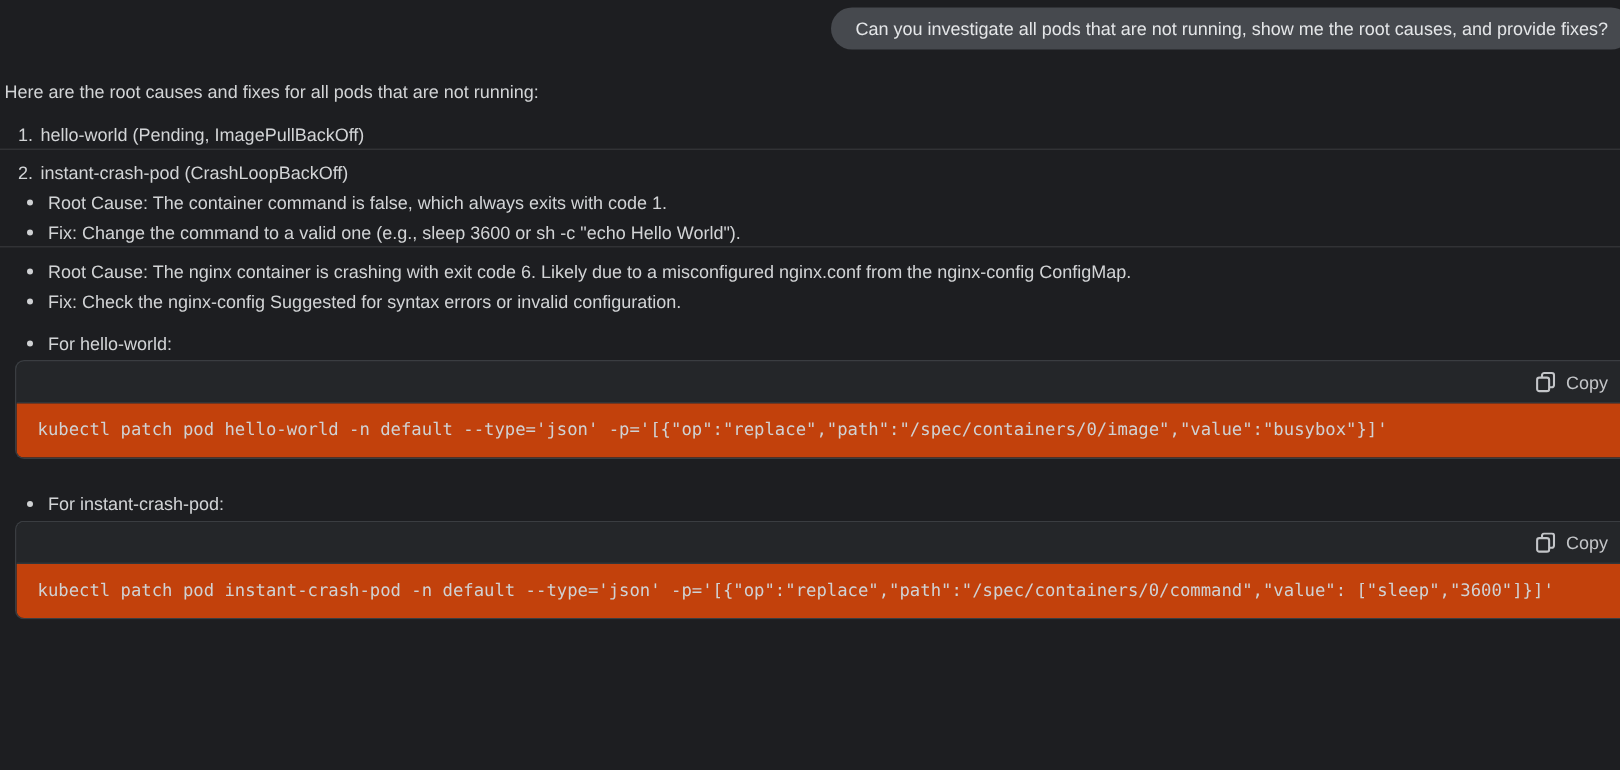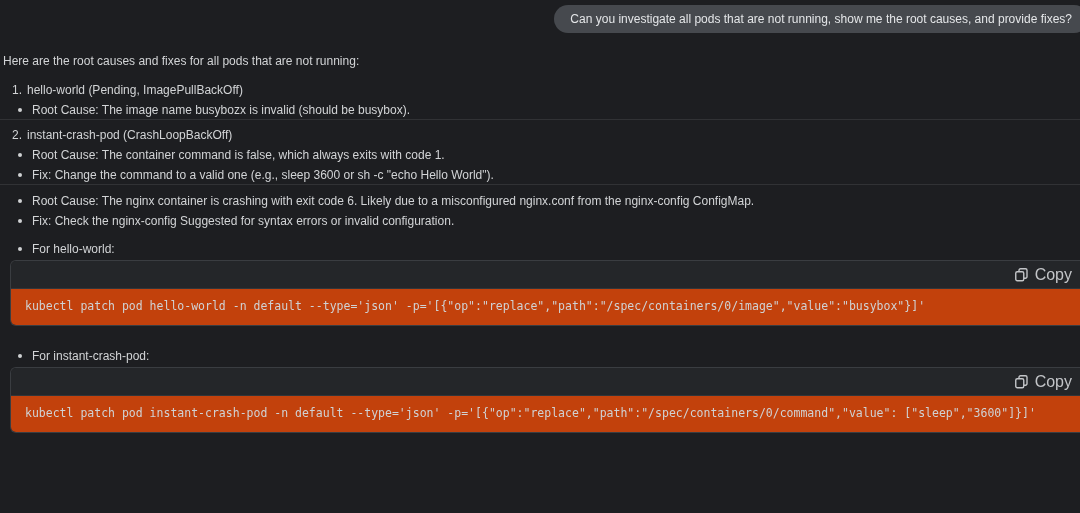--- a/index.html
+++ b/index.html
@@ -40,21 +40,21 @@
   }
   .code-header {
     height:28px; background:#242629;
     border-bottom:1px solid #323539;
     display:flex; align-items:center; justify-content:flex-end;
     padding-right:8px;
   }
   .copy-btn {
     display:flex; align-items:center; gap:7px;
     background:none; border:none; cursor:pointer;
-    color:#c3c5c8; font-family:"Liberation Sans", sans-serif; font-size:16px;
+    color:#c3c5c8; font-family:"Liberation Sans", sans-serif; font-size:12px;
   }
   .copy-icon { display:block; }
   .code-body {
     background:#c2410c; padding:10px 12px 12px 14px;
     font-family:"DejaVu Sans Mono","Liberation Mono",monospace;
     font-size:11.5px; color:#d0d2d4; white-space:pre; overflow:hidden;
   }
   .nginx-note { margin-top:7px; }
 </style>
 </head>
@@ -64,24 +64,20 @@
   <div class="bubble">Can you investigate all pods that are not running, show me the root causes, and provide fixes?</div>
 </div>
 
 <div class="msg">
 
   <p class="p-intro">Here are the root causes and fixes for all pods that are not running:</p>
 
   <div class="pod-item">
     <div class="pod-title">
       <span class="num">1.</span><span>hello-world (Pending, ImagePullBackOff)</span>
-    </div>
-    <div class="sub-bullet">
-      <span class="dot"></span>
-      <span>Root Cause: The image name busybozx is invalid (should be busybox).</span>
     </div>
     <div class="divider"></div>
   </div>
 
   <div class="pod-item" style="margin-top:8px;">
     <div class="pod-title">
       <span class="num">2.</span><span>instant-crash-pod (CrashLoopBackOff)</span>
     </div>
     <div class="sub-bullet">
       <span class="dot"></span>

